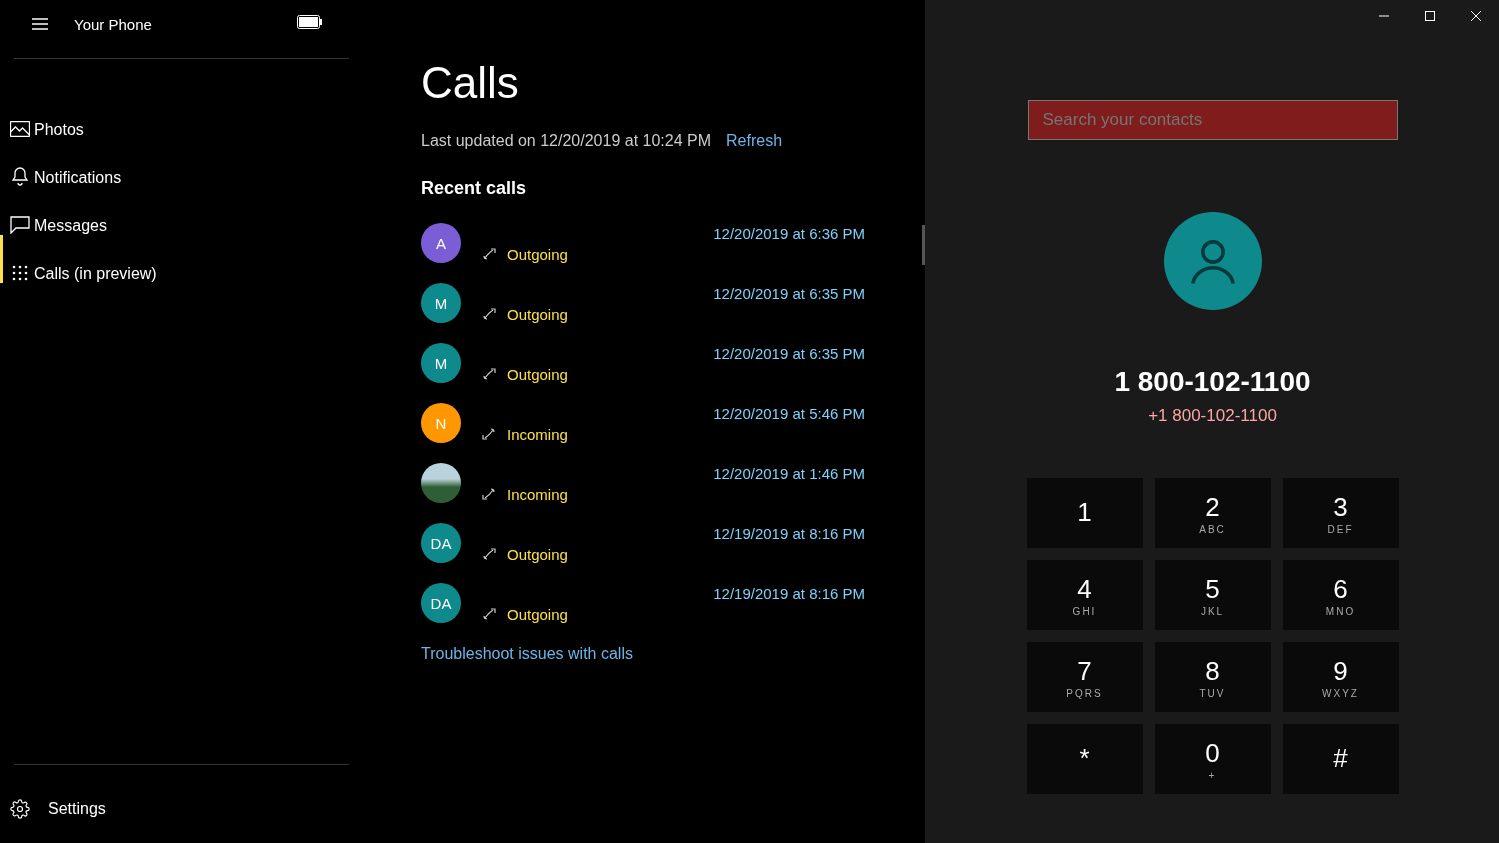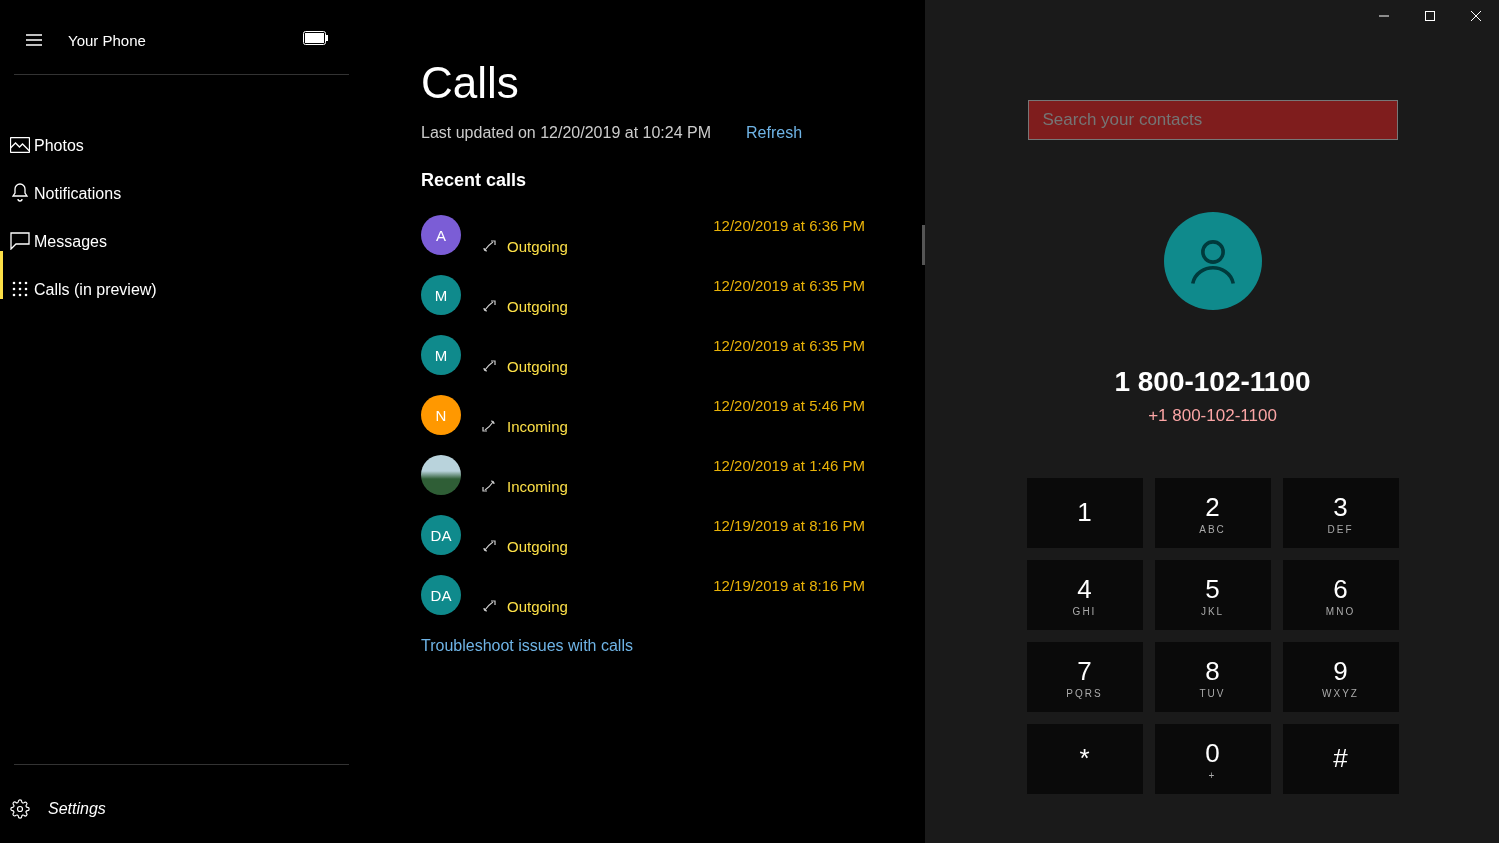--- a/index.html
+++ b/index.html
@@ -17,22 +17,21 @@
     width: 363px;
     background: #000;
     display: flex;
     flex-direction: column;
     height: 100%;
   }
   .sidebar-header {
     display: flex;
     align-items: center;
     height: 48px;
-    padding: 0 18px;
-    margin-top: 16px;
+    padding: 0 24px;
   }
   .hamburger {
     width: 32px; height: 32px;
     display: flex; align-items: center; justify-content: center;
     cursor: pointer;
   }
   .app-title {
     margin-left: 18px;
     font-size: 15px;
   }
@@ -81,21 +80,20 @@
     padding-left: 7px;
   }
   .nav-icon {
     width: 20px; height: 20px;
     display: flex; align-items: center; justify-content: center;
     color: #fff;
   }
   .sidebar-footer {
     margin-top: auto;
     padding-bottom: 10px;
-    font-style: italic;
   }
   .sidebar-footer .divider { margin-bottom: 20px; }
   .settings-row {
     display: flex;
     align-items: center;
     gap: 18px;
     padding-left: 10px;
     height: 48px;
     cursor: pointer;
     font-size: 16px;
@@ -116,22 +114,22 @@
     right: 0; top: 225px;
     width: 3px; height: 40px;
     background: #555;
   }
   .page-title {
     font-size: 44px;
     font-weight: 350;
   }
   .subhead {
     display: flex;
-    gap: 35px;
-    margin-top: 16px;
+    gap: 15px;
+    margin-top: 24px;
     font-size: 16px;
     color: #ccc;
   }
   .refresh { color: #6fb4e6; cursor: pointer; }
   .section-title {
     margin-top: 28px;
     font-size: 18px;
     font-weight: 600;
   }
   .calls-list { margin-top: 14px; overflow: hidden; }
@@ -154,21 +152,21 @@
     display: flex;
     align-items: center;
     gap: 10px;
     color: #fde047;
     font-size: 15px;
     margin-top: 22px;
   }
   .call-time {
     margin-left: auto;
     font-size: 15px;
-    color: #eab308;
+    color: #7dd3fc;
     align-self: flex-start;
     padding-top: 2px;
     padding-right: 20px;
   }
   .call-dir-icon {
     width: 16px; height: 16px;
     display: flex; align-items: center; justify-content: center;
   }
   .ts-link {
     color: #6fb4e6;

